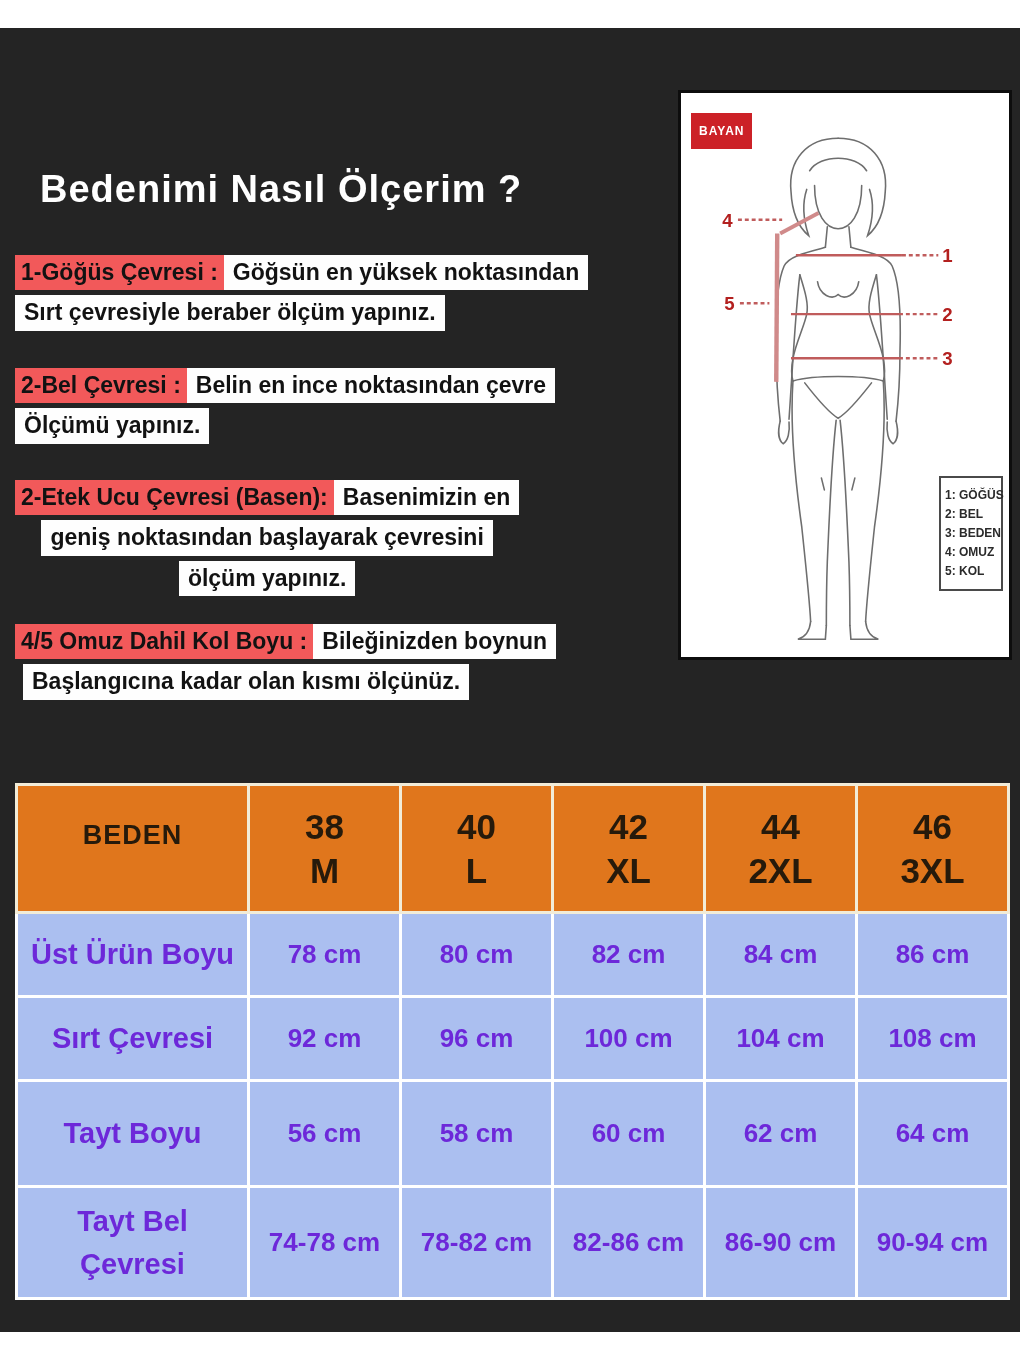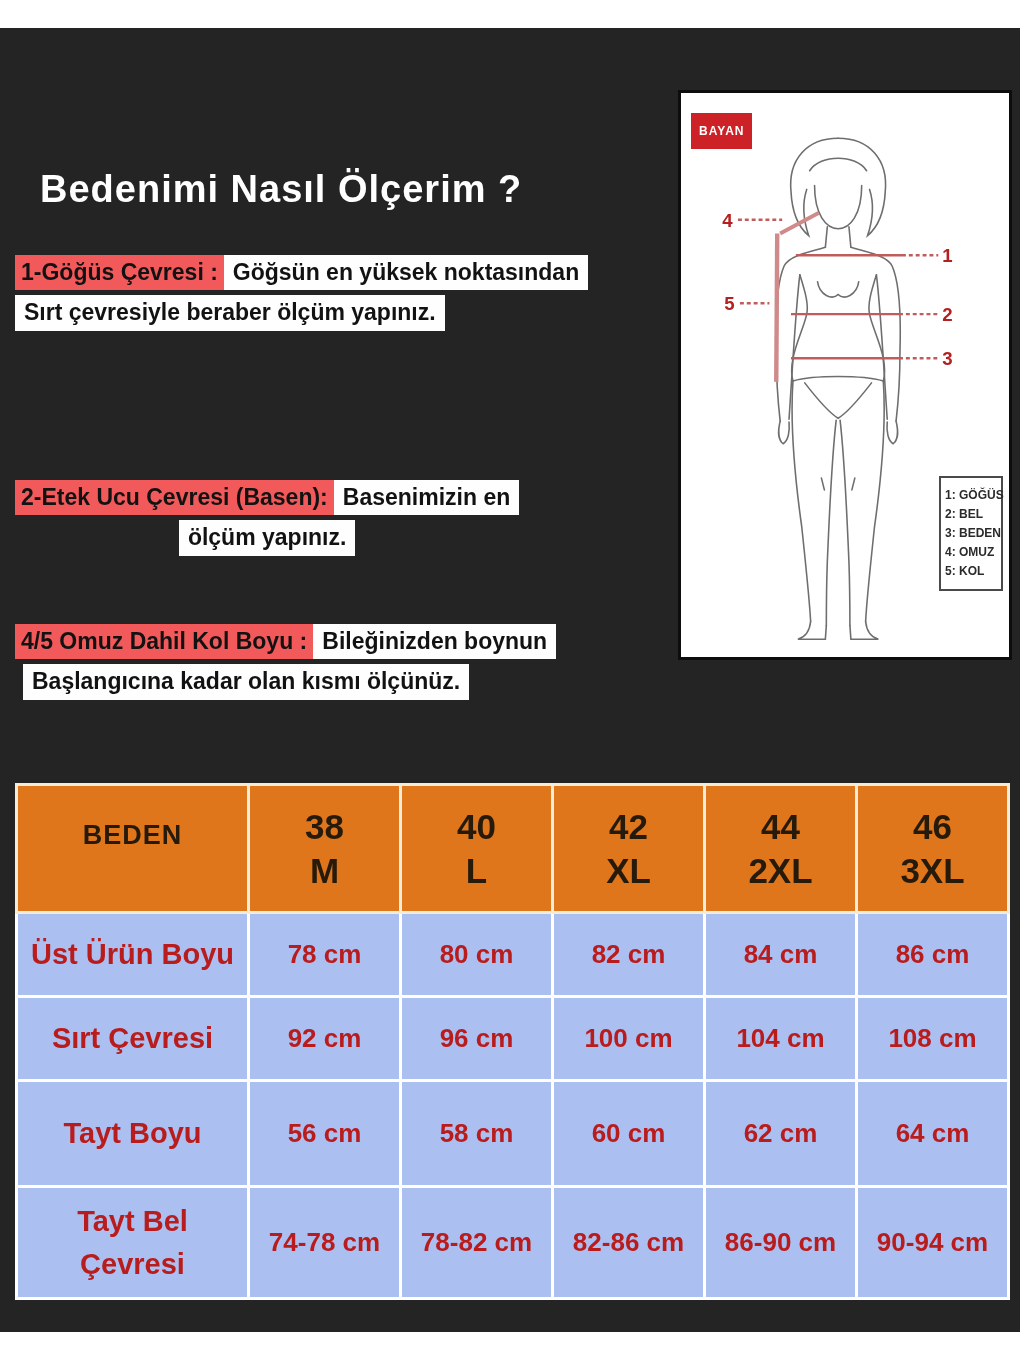--- a/index.html
+++ b/index.html
@@ -23,43 +23,48 @@
   .legend-box .legend-item { font-size:12px; font-weight:bold; color:#2b2b2b; line-height:19px; white-space:nowrap; }
   .figure-svg { position:absolute; left:0; top:0; width:100%; height:100%; }
 
   
   .size-table { position:absolute; left:15px; top:755px; border-collapse:collapse; table-layout:fixed; }
   .size-table td { text-align:center; vertical-align:middle;margin-left:27px; }
   .size-table .hdr { background:#e0761c; border:3px solid #f2ecd8; height:128px; color:#261a0b; }
   .size-table .hdr .num { font-size:35px; font-weight:bold; line-height:1.25; }
   .size-table .hdr .ltr { font-size:35px; font-weight:bold; line-height:1.25; }
   .size-table .hdr-label { font-size:27px; font-weight:bold; letter-spacing:1px; padding-bottom:26px; }
-  .size-table .cell { background:#abbff0; border:3px solid #ffffff; color:#b91c1c; }
+  .size-table .cell { background:#abbff0; border:3px solid #ffffff; color:#6d28d9; }
   .size-table .row-label { font-size:29px; font-weight:600; padding:0 10px; line-height:1.45; }
   .size-table .val { font-size:26px; font-weight:bold; }
   .col-label { width:232px; }
   .col-size { width:152px; }
   .r1 { height:84px; } .r2 { height:84px; } .r3 { height:106px; } .r4 { height:112px; }
 </style>
 </head>
 <body>
 
 <div class="page">
   <div class="dark-area">
 
     <div class="page-title">Bedenimi Nasıl Ölçerim ?</div>
 
     <div class="instr" style="top:227px;">
       <div class="line"><span class="hl-red">1-Göğüs Çevresi : </span><span class="hl-white">Göğsün en yüksek noktasından</span></div>
       <div class="line"><span class="hl-white">Sırt çevresiyle beraber ölçüm yapınız.</span></div>
     </div>
 
+    <div class="instr" style="top:340px;">
+      <div class="line"><span class="hl-red">2-Bel Çevresi : </span><span class="hl-white">Belin en ince noktasından çevre</span></div>
+      <div class="line"><span class="hl-white">Ölçümü yapınız.</span></div>
+    </div>
 
     <div class="instr" style="top:452px;text-align:center;">
       <div class="line"><span class="hl-red">2-Etek Ucu Çevresi (Basen):</span><span class="hl-white"> Basenimizin en</span></div>
+      <div class="line"><span class="hl-white">geniş noktasından başlayarak çevresini</span></div>
       <div class="line"><span class="hl-white">ölçüm yapınız.</span></div>
     </div>
 
     <div class="instr" style="top:596px;">
       <div class="line"><span class="hl-red">4/5 Omuz Dahil Kol Boyu : </span><span class="hl-white">Bileğinizden boynun</span></div>
       <div class="line indent"><span class="hl-white">Başlangıcına kadar olan kısmı ölçünüz.</span></div>
     </div>
 
     <div class="figure-panel">
       <svg class="figure-svg" viewBox="0 0 334 570">

